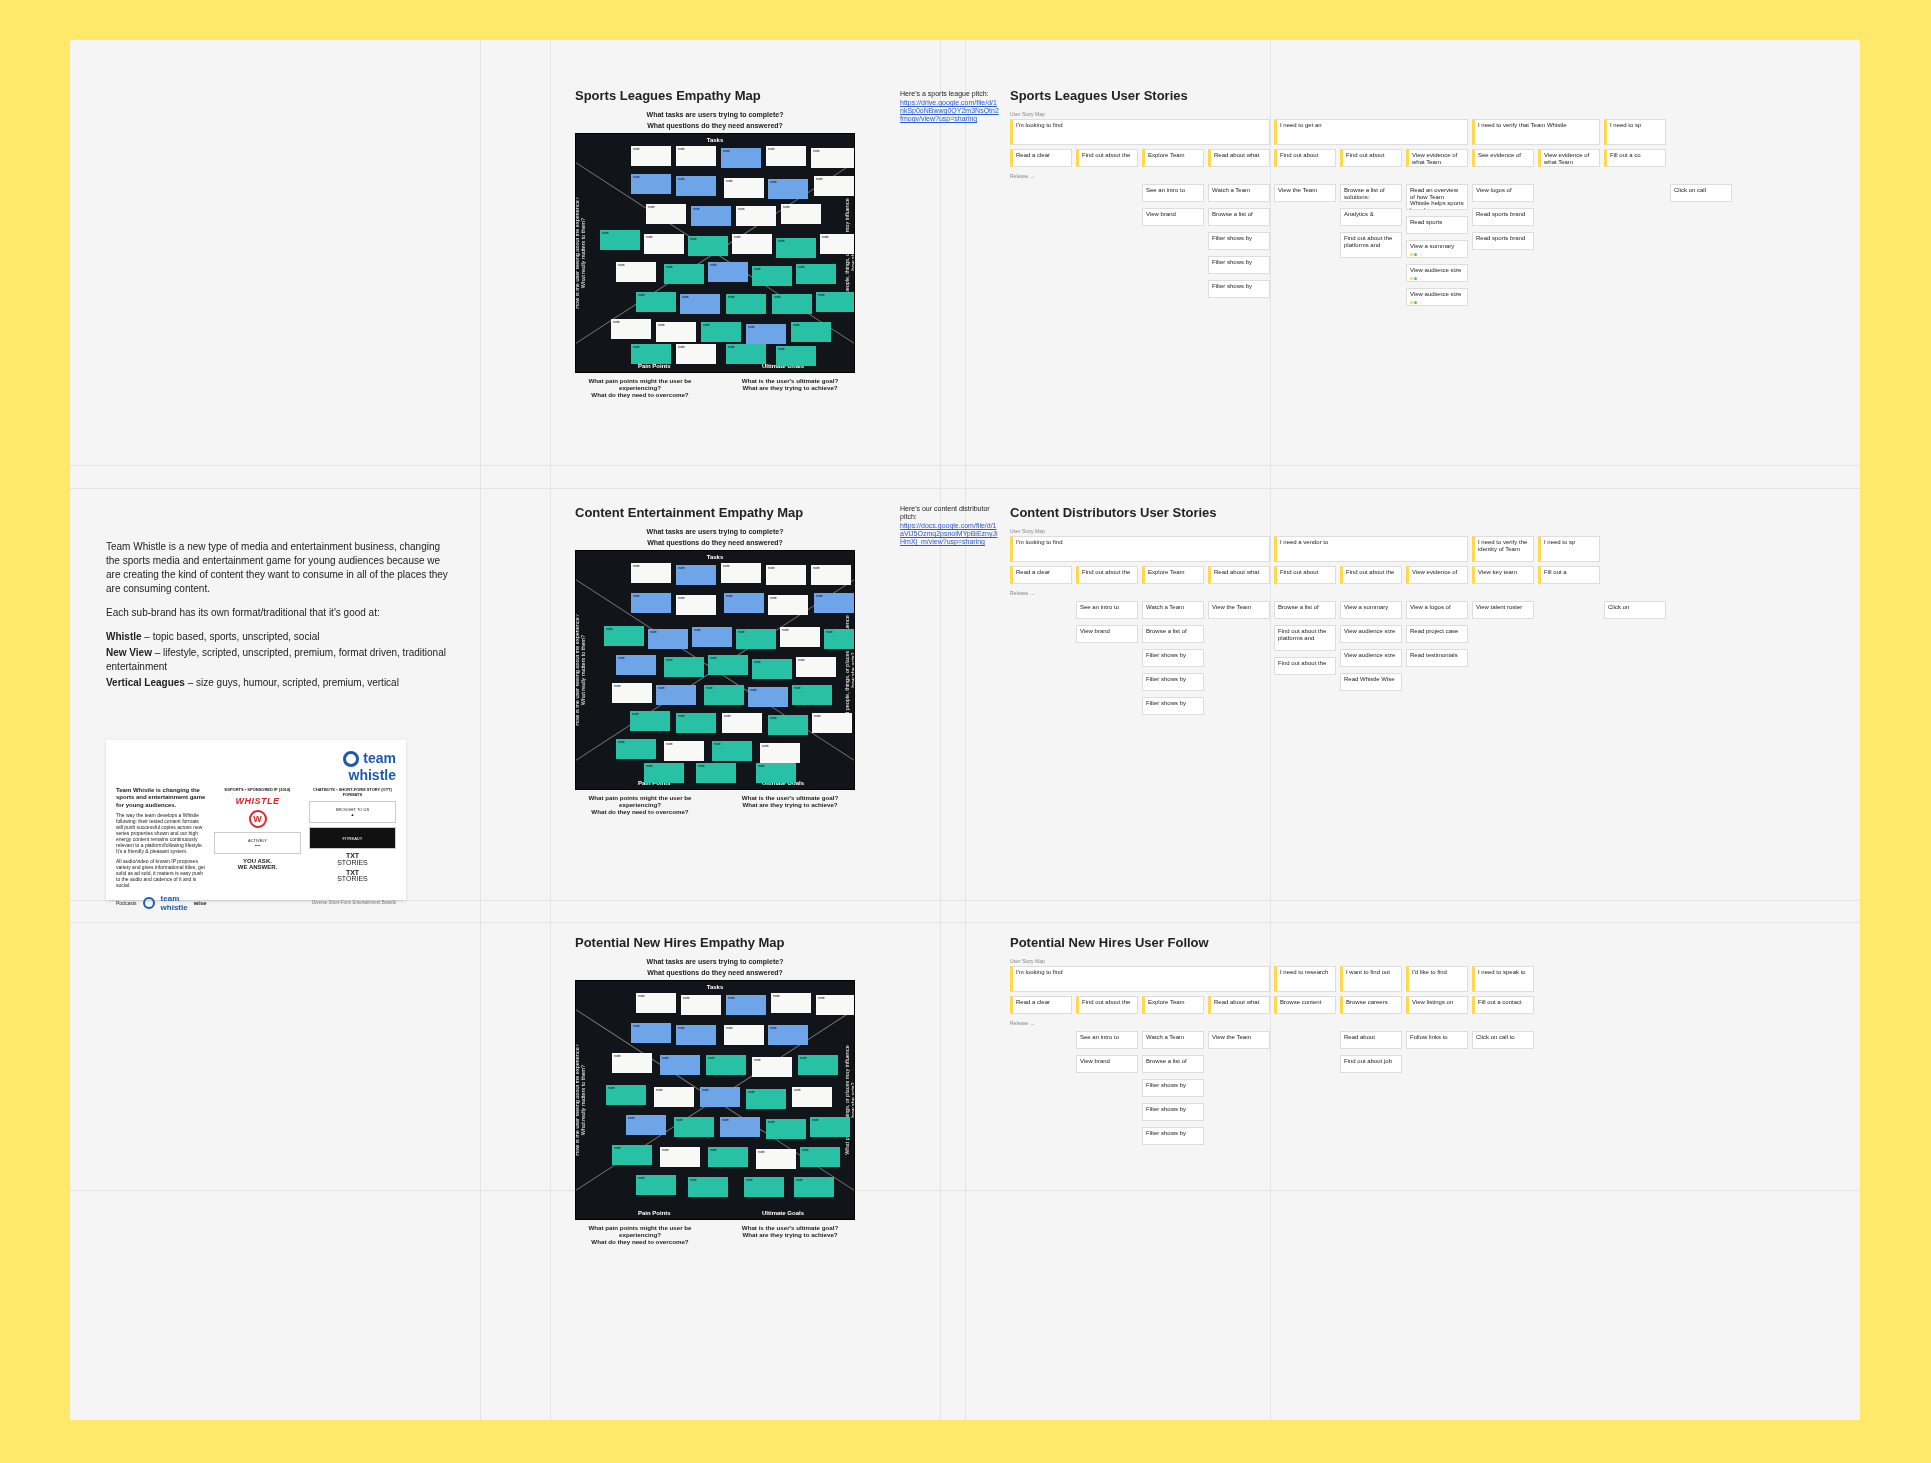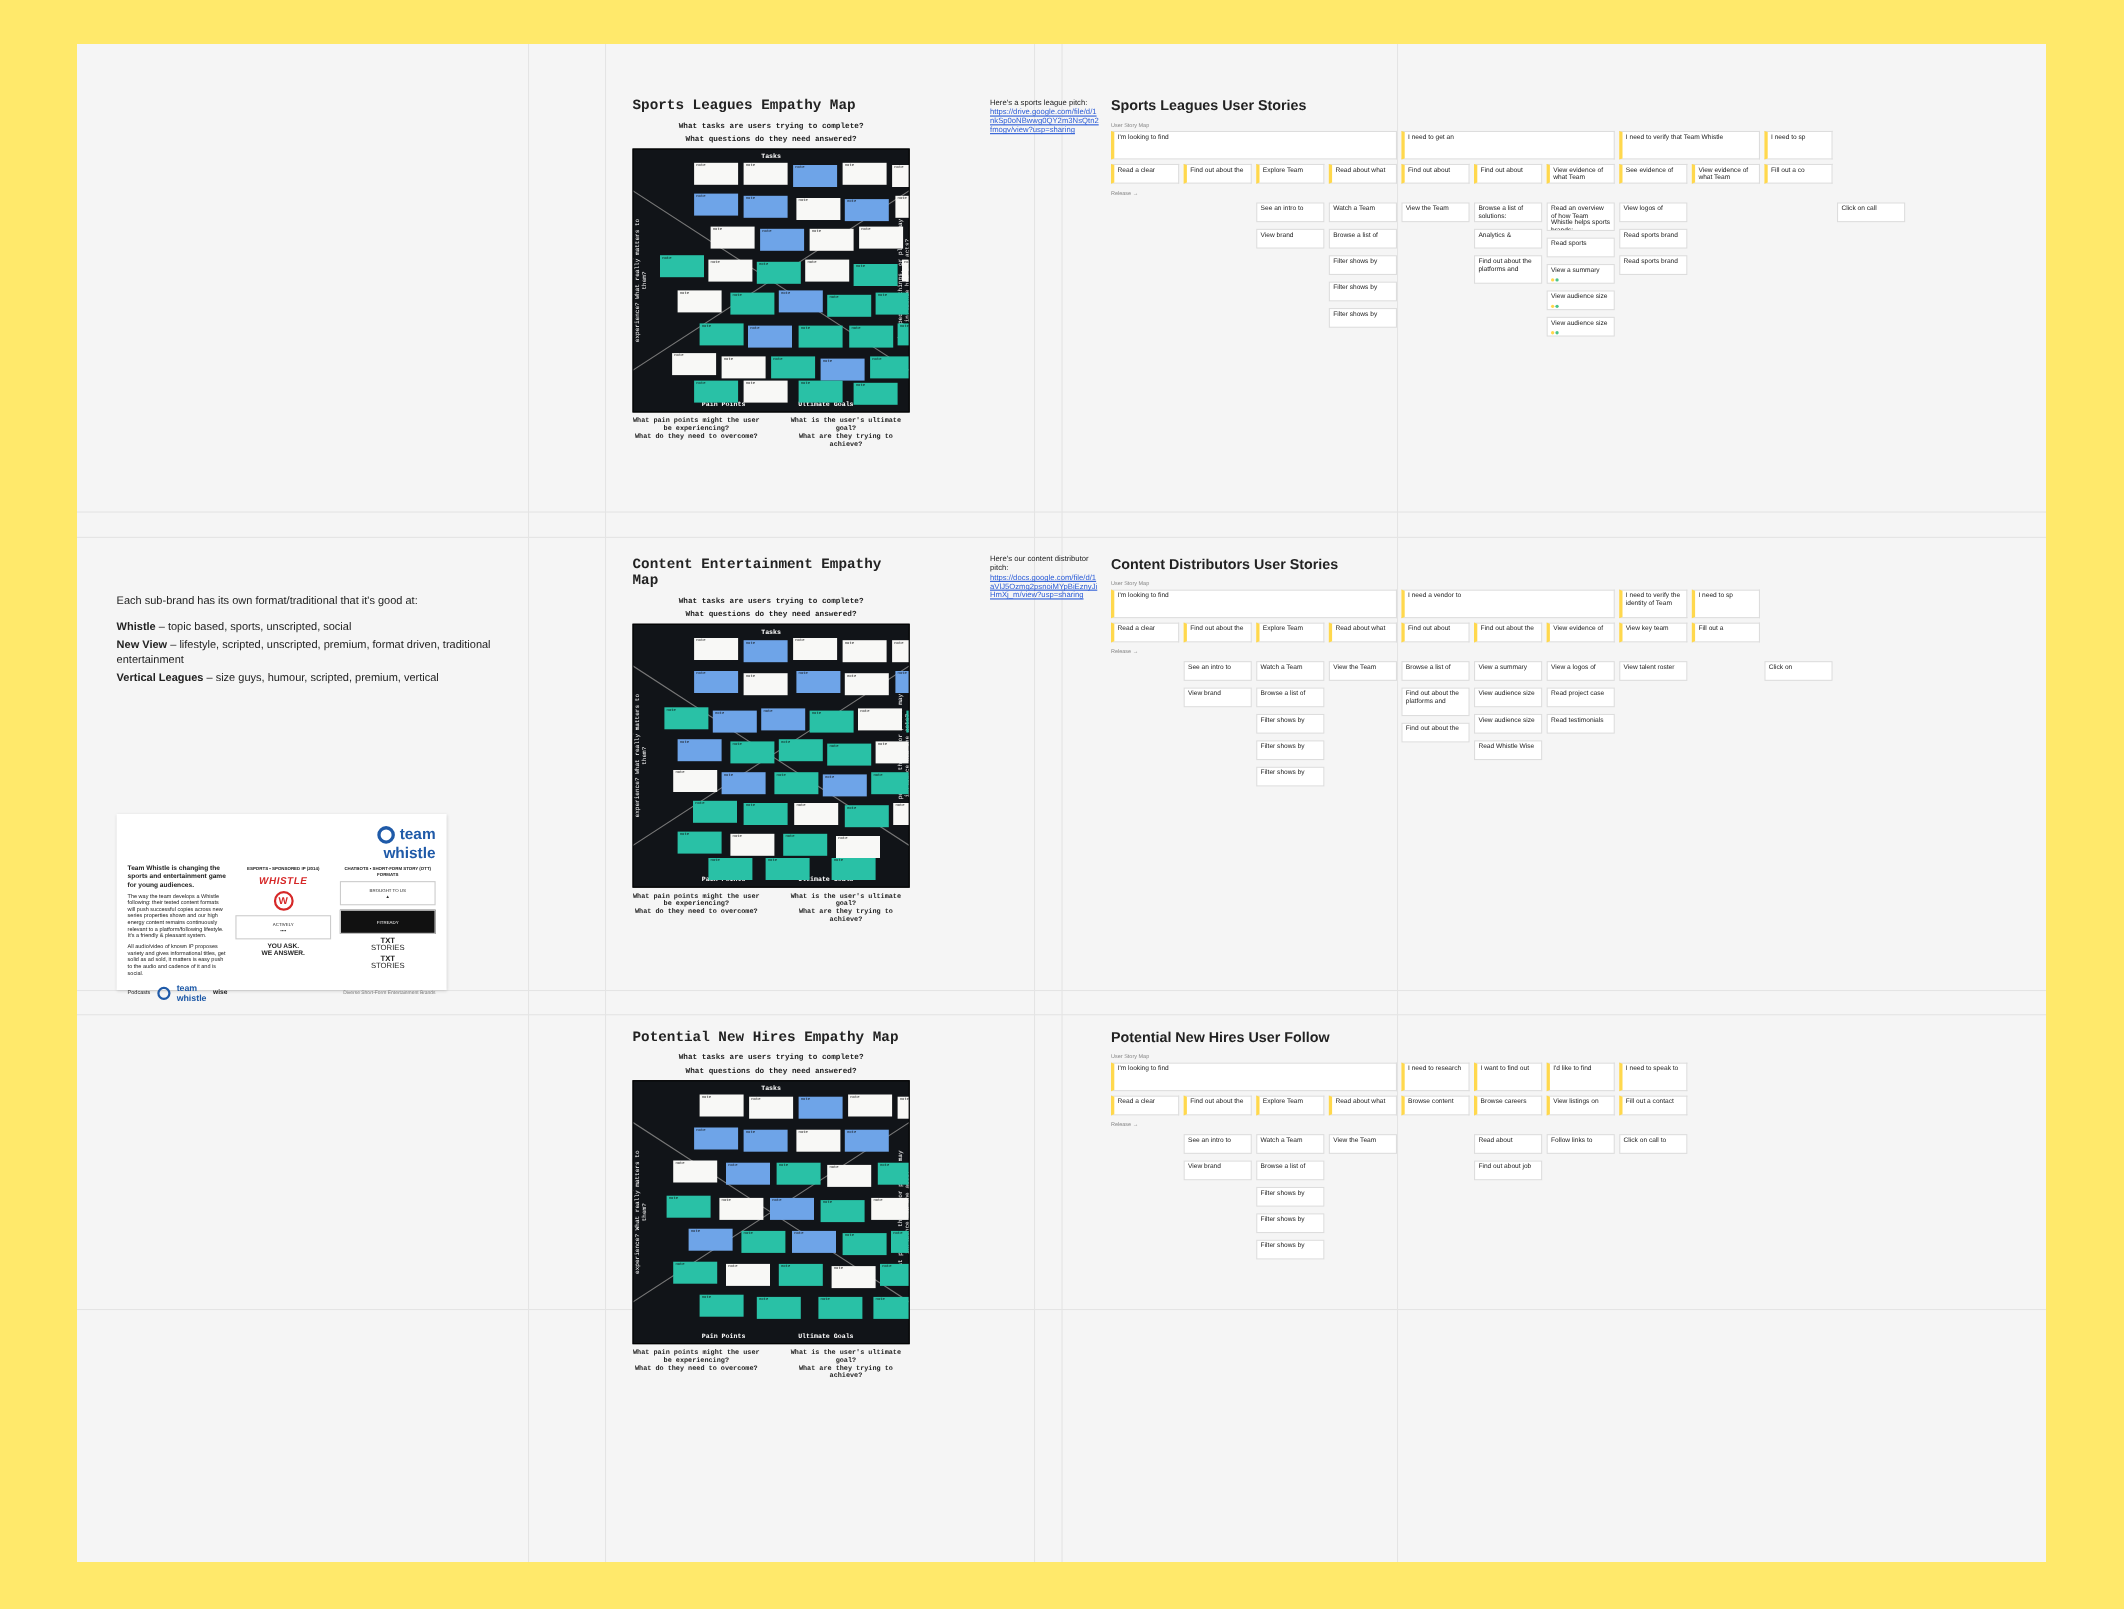--- a/index.html
+++ b/index.html
@@ -43,21 +43,21 @@
   .bc-mid, .bc-right { flex:1; display:flex; flex-direction:column; align-items:center; gap:4px; font-size:5px; text-align:center; }
   .bc-mid .mini, .bc-right .mini { width:100%; height:22px; border:1px solid #ccc; display:flex; align-items:center; justify-content:center; }
   .whistle-red { color:#d62828; font-weight:800; font-style:italic; font-size:9px; letter-spacing:0.5px; }
   .circle-w { width:18px; height:18px; border:2px solid #d62828; border-radius:50%; display:flex; align-items:center; justify-content:center; color:#d62828; font-weight:700; font-size:9px; }
   .ask-bar { font-size:6px; font-weight:700; }
   .txt-stories { font-size:7px; font-weight:700; line-height:0.9; }
   .brand-footer { display:flex; align-items:center; gap:6px; margin-top:6px; font-size:6px; }
   .brand-footer .dot2 { width:12px; height:12px; border:2px solid #1f5aa8; border-radius:50%; display:inline-block; }
 
   
-  .em-wrap { position:absolute; width:252px;font-family:Liberation Mono, monospace; }
+  .em-wrap { position:absolute; width:280px; }
   .em-title { font-size:13px; font-weight:700; margin-bottom:8px; }
   .em-sub { font-size:7px; text-align:center; font-weight:600; margin-bottom:4px; }
   .em-canvas {
     width:100%; height:240px; background:#111418; position:relative; overflow:hidden;
     border:1px solid #000;
   }
   .em-canvas .diag1, .em-canvas .diag2 {
     position:absolute; width:420px; height:1px; background:#777; top:50%; left:50%;
   }
   .em-canvas .diag1 { transform: translate(-50%,-50%) rotate(33deg); }
@@ -111,20 +111,21 @@
   <div class="vline" style="left:870px"></div>
   <div class="vline" style="left:895px"></div>
   <div class="vline" style="left:1200px"></div>
   <div class="hline" style="top:425px"></div>
   <div class="hline" style="top:448px"></div>
   <div class="hline" style="top:860px"></div>
   <div class="hline" style="top:882px"></div>
   <div class="hline" style="top:1150px"></div>
 
   <div class="intro">
+    <p>Team Whistle is a new type of media and entertainment business, changing the sports media and entertainment game for young audiences because we are creating the kind of content they want to consume in all of the places they are consuming content.</p>
     <p>Each sub-brand has its own format/traditional that it's good at:</p>
     <p class="brand-line"><b>Whistle</b><span> – topic based, sports, unscripted, social</span></p>
     <p class="brand-line"><b>New View</b><span> – lifestyle, scripted, unscripted, premium, format driven, traditional entertainment</span></p>
     <p class="brand-line"><b>Vertical Leagues</b><span> – size guys, humour, scripted, premium, vertical</span></p>
   </div>
 
   <div class="brand-card">
     <div class="logo-big">
       <span class="dot"></span> <b><span>team</span><br><span>whistle</span></b>
     </div>

